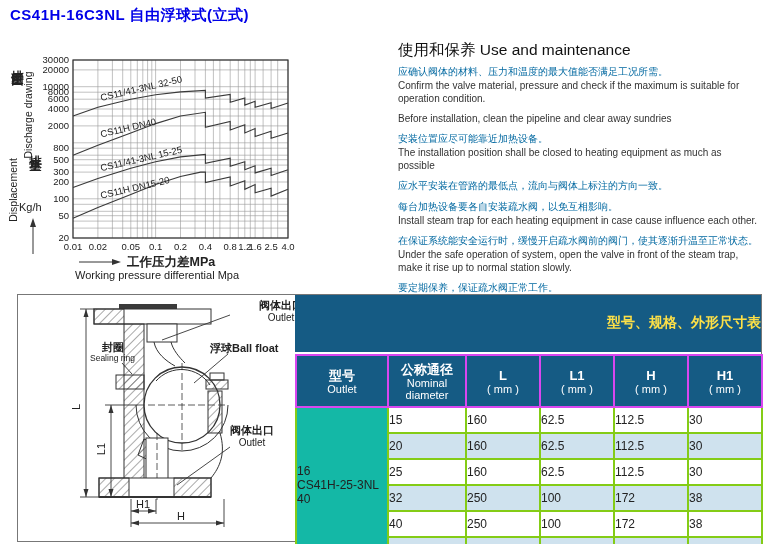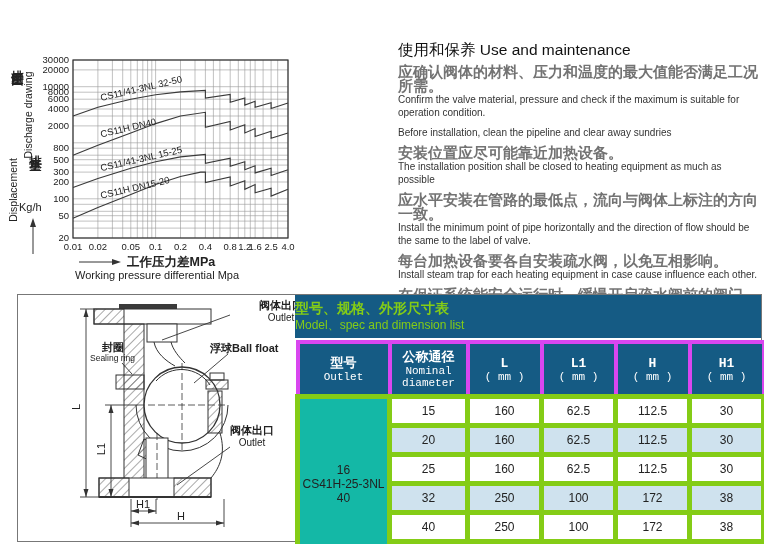--- a/index.html
+++ b/index.html
@@ -14,51 +14,52 @@
   .v-cn{position:absolute;writing-mode:vertical-lr;text-orientation:upright;
         font-size:12.5px;font-weight:bold;color:#222;letter-spacing:2px;line-height:1;}
   #lbl-discharge-cn{left:6px;top:12px;}
   #lbl-displacement-cn{left:24px;top:97px;}
   .svg-txt{fill:#222;}
 
   
   .usage{position:absolute;left:398px;top:40px;width:362px;}
   .usage h3{margin:0 0 4px 0;font-size:15.5px;font-weight:normal;color:#111;}
   .u-item{margin-bottom:7px;}
-  .u-cn{font-size:15px;font-weight:bold;color:#737373;line-height:14px;}
+  .u-cn{font-size:10px;font-weight:normal;color:#0369a1;line-height:14px;}
   .u-en{font-size:10px;color:#333;line-height:13px;}
 
   
   .bottom-panel{position:absolute;left:17px;top:294px;width:745px;height:248px;
         border:1px solid #777;background:#fff;box-sizing:border-box;}
   .drawing-area{position:absolute;left:16px;top:0;width:278px;height:246px;}
   .dwg-cn{font-size:11px;font-weight:bold;fill:#222;}
   .dwg-en{font-size:10px;fill:#222;}
   .dwg-sm{font-size:8.5px;fill:#222;}
   .dim-txt{font-size:11px;fill:#222;}
 
   .table-area{position:absolute;left:277px;top:0;width:466px;height:246px;}
-  .tbl-title{height:40px;background:var(--header-blue,#155b84);color:#84cc16;text-align:left;padding-top:3px;}
+  .tbl-title{height:40px;background:var(--header-blue,#155b84);color:#fde047;text-align:right;padding-top:17px;}
   .tbl-title .t-cn{font-size:14px;font-weight:bold;line-height:20px;}
   .tbl-title .t-en{font-size:12px;line-height:15px;}
   table.spec{border-collapse:collapse;width:100%;table-layout:fixed;margin-top:2px;}
-  table.spec thead th{background:var(--header-blue,#155b84);color:#fff;border:4px solid #d946ef;
-        height:50px;padding:0;vertical-align:middle;font-family:Liberation Mono, monospace;}
+  table.spec thead th{background:var(--header-blue,#155b84);color:#fff;border:2px solid #d946ef;
+        height:50px;padding:0;vertical-align:middle;}
   .th-cn{font-size:13px;font-weight:bold;line-height:15px;}
   .th-en{font-size:11px;font-weight:normal;line-height:12px;}
-  table.spec tbody td{border:5px solid #84cc16;text-align:center;font-size:12px;
+  table.spec tbody td{border:2px solid #84cc16;font-size:12px;
         color:#222;height:24px;padding:0;background:#fff;}
   table.spec tbody tr.alt td{background:var(--row-alt,#cfe2ee);}
   table.spec tbody td.model-cell{background:#14b8a6;font-size:12px;line-height:14px;}
 </style>
 </head>
 <body>
 
 <div class="page">
 
+  <div class="page-title">CS41H-16C3NL 自由浮球式(立式)</div>
 
   <div class="chart-wrap">
     <svg id="chart-svg" width="392" height="242" viewBox="0 0 392 242">
       <g id="chart-dyn">
           <line x1="68.0" y1="12" x2="68.0" y2="190" stroke="#979797" stroke-width="0.6"></line>
           <line x1="92.9" y1="12" x2="92.9" y2="190" stroke="#979797" stroke-width="0.6"></line>
           <line x1="107.4" y1="12" x2="107.4" y2="190" stroke="#979797" stroke-width="0.6"></line>
           <line x1="117.7" y1="12" x2="117.7" y2="190" stroke="#979797" stroke-width="0.6"></line>
           <line x1="125.8" y1="12" x2="125.8" y2="190" stroke="#979797" stroke-width="0.6"></line>
           <line x1="132.3" y1="12" x2="132.3" y2="190" stroke="#979797" stroke-width="0.6"></line>
@@ -163,21 +164,20 @@
     </div>
     <div class="u-item">
       <div class="u-en">Before installation, clean the pipeline and clear away sundries</div>
     </div>
     <div class="u-item">
       <div class="u-cn">安装位置应尽可能靠近加热设备。</div>
       <div class="u-en">The installation position shall be closed to heating equipment as much as possible</div>
     </div>
     <div class="u-item">
       <div class="u-cn">应水平安装在管路的最低点，流向与阀体上标注的方向一致。</div>
-      <div class="u-en">Install the minimum point of pipe horizontally and the direction of flow should be the same to the label of valve.</div>
     </div>
     <div class="u-item">
       <div class="u-cn">每台加热设备要各自安装疏水阀，以免互相影响。</div>
       <div class="u-en">Install steam trap for each heating equipment in case cause influence each other.</div>
     </div>
     <div class="u-item">
       <div class="u-cn">在保证系统能安全运行时，缓慢开启疏水阀前的阀门，使其逐渐升温至正常状态。</div>
       <div class="u-en">Under the safe operation of system, open the valve in front of the steam trap, make it rise up to normal station slowly.</div>
     </div>
     <div class="u-item">
@@ -261,21 +261,20 @@
         <text class="dim-txt" x="46" y="112" text-anchor="middle" transform="rotate(-90 46 112)">L</text>
         <text class="dim-txt" x="71" y="154" text-anchor="middle" transform="rotate(-90 71 154)">L1</text>
         <text class="dim-txt" x="109" y="213" text-anchor="middle">H1</text>
         <text class="dim-txt" x="147" y="225" text-anchor="middle">H</text>
       </svg>
     </div>
 
     <div class="table-area">
       <div class="tbl-title">
         <div class="t-cn">型号、规格、外形尺寸表</div>
-        <div class="t-en">Model、spec and dimension list</div>
       </div>
       <table class="spec">
         <colgroup>
           <col style="width:92px">
             <col style="width:78px">
             <col style="width:74px">
           <col style="width:74px">
             <col style="width:74px">
             <col style="width:74px">
         </colgroup>

